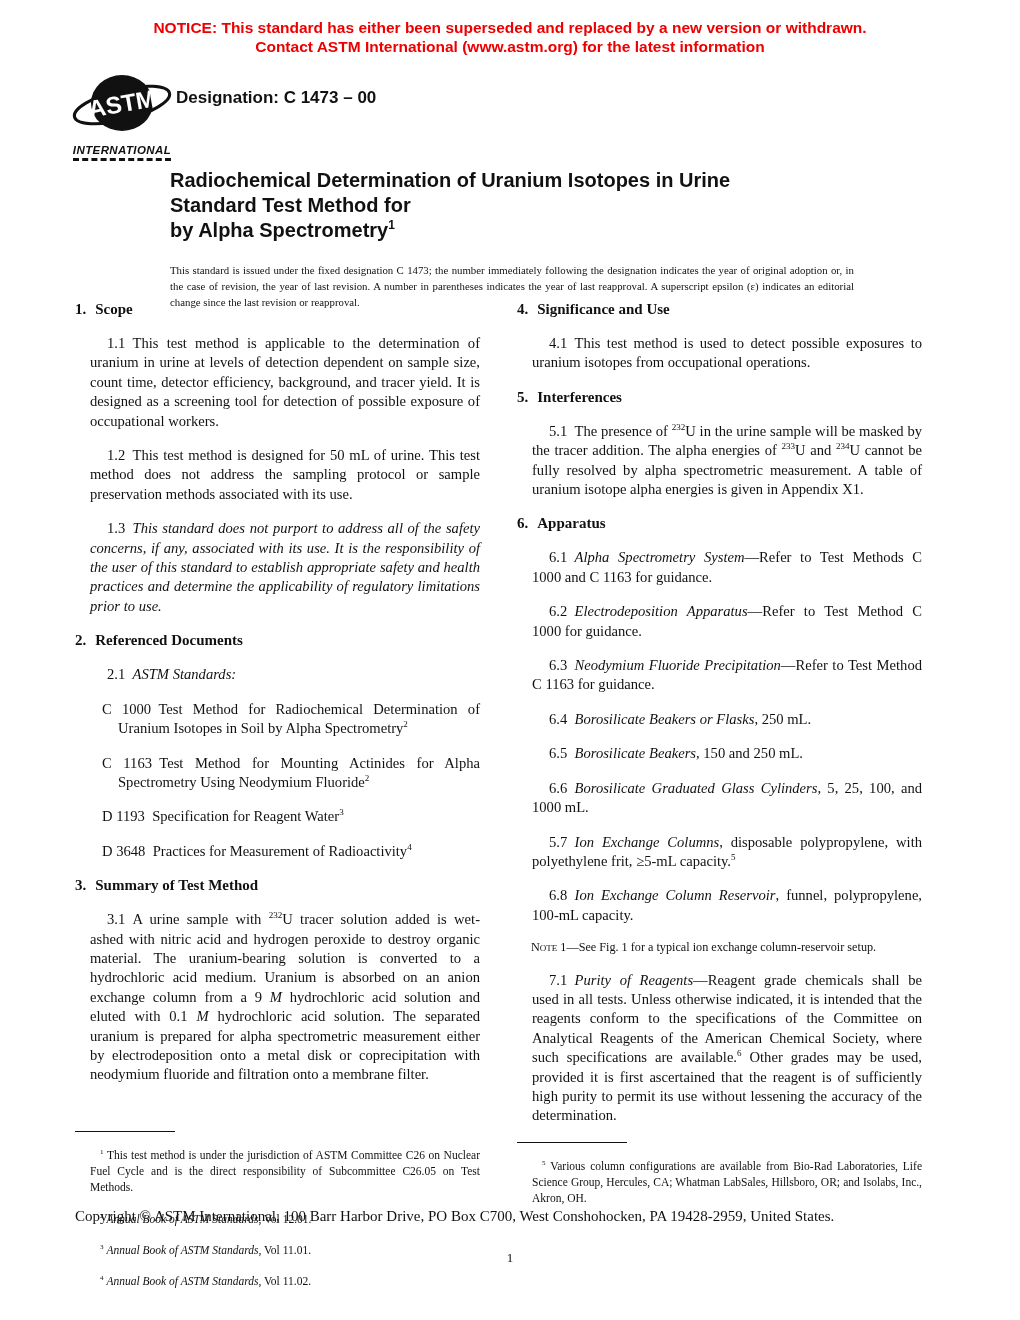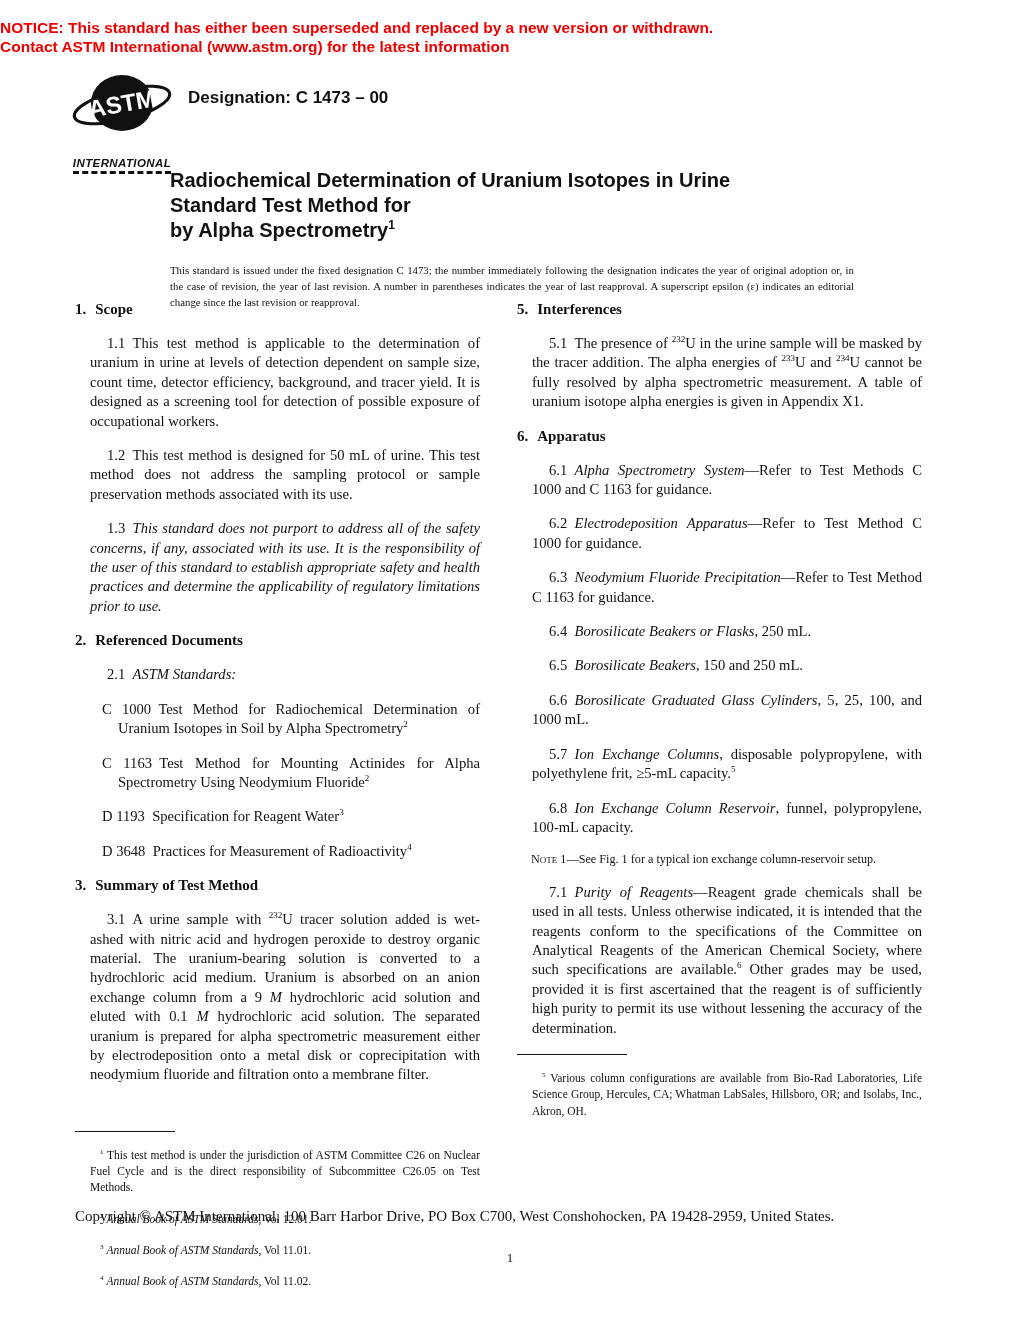--- a/index.html
+++ b/index.html
@@ -1,26 +1,26 @@
 <!DOCTYPE html>
 <html style="--notice-red: #ee0000;"><head>
 <meta charset="utf-8">
 <style>
   html,body{margin:0;padding:0;background:#e9e9e9;}
   .page{position:relative;width:1020px;height:1320px;margin:0 auto;background:#ffffff;color:#111;
         font-family:"Liberation Serif",serif;overflow:hidden;}
   
-  .notice{position:absolute;top:18px;left:0;right:0;color:var(--notice-red,#e60000);
+  .notice{position:absolute;top:18px;left:0;right:0;text-align:center;color:var(--notice-red,#e60000);
           font-family:"Liberation Sans",sans-serif;font-weight:bold;font-size:15.5px;line-height:19px;}
   
   .logo{position:absolute;top:74px;left:70px;width:104px;text-align:center;}
   .logo-caption{display:inline-block;font-family:"Liberation Sans",sans-serif;font-weight:bold;font-style:italic;
-          font-size:11.5px;letter-spacing:.4px;border-bottom:3px dashed #111;padding-bottom:2px;margin-top:19px;text-align:right;}
+          font-size:11.5px;letter-spacing:.4px;border-bottom:3px dashed #111;padding-bottom:2px;margin-top:6px;text-align:right;}
   .designation{position:absolute;top:88px;left:176px;font-family:"Liberation Sans",sans-serif;
-          font-weight:bold;font-size:17px;margin-left:12px;}
+          font-weight:bold;font-size:17px;}
   
   .title-block{position:absolute;top:168px;left:170px;width:720px;font-family:"Liberation Sans",sans-serif;
           font-weight:bold;font-size:20px;line-height:25px;}
   .title-block sup{font-size:12px;}
   
   .disclaimer{position:absolute;top:262px;left:170px;width:684px;font-size:10.8px;line-height:16px;text-align:justify;}
   
   .columns{position:absolute;top:300px;left:75px;width:870px;display:flex;gap:22px;}
   .col{width:420px;font-size:14.6px;line-height:19.4px;text-align:justify;}
   .sec-h{font-size:15px;line-height:19px;font-weight:bold;margin:13px 0 5px 0;font-family:"Liberation Serif",serif;}
@@ -100,20 +100,24 @@
             <p class="fn"><sup>1</sup><span> This test method is under the jurisdiction of ASTM Committee C26 on Nuclear Fuel Cycle and is the direct responsibility of Subcommittee C26.05 on Test Methods.</span></p>
             <p class="fn"><sup>2</sup><span> </span><span class="seg-i">Annual Book of ASTM Standards</span><span>, Vol 12.01.</span></p>
             <p class="fn"><sup>3</sup><span> </span><span class="seg-i">Annual Book of ASTM Standards</span><span>, Vol 11.01.</span></p>
             <p class="fn"><sup>4</sup><span> </span><span class="seg-i">Annual Book of ASTM Standards</span><span>, Vol 11.02.</span></p>
           </div>
       </div>
     </div>
     <div class="col">
       <div>
           <section class="section">
+            <h2 class="sec-h"><span class="h-num">4.</span><span>Significance and Use</span></h2>
+            <p class="indent"><span>4.1 This test method is used to detect possible exposures to uranium isotopes from occupational operations.</span></p>
+          </section>
+          <section class="section">
             <h2 class="sec-h"><span class="h-num">5.</span><span>Interferences</span></h2>
             <p class="indent"><span>5.1 The presence of </span><sup>232</sup><span>U in the urine sample will be masked by the tracer addition. The alpha energies of </span><sup>233</sup><span>U and </span><sup>234</sup><span>U cannot be fully resolved by alpha spectrometric measurement. A table of uranium isotope alpha energies is given in Appendix X1.</span></p>
           </section>
           <section class="section">
             <h2 class="sec-h"><span class="h-num">6.</span><span>Apparatus</span></h2>
             <p class="indent"><span>6.1 </span><span class="seg-i">Alpha Spectrometry System</span><span>—Refer to Test Methods C 1000 and C 1163 for guidance.</span></p>
             <p class="indent"><span>6.2 </span><span class="seg-i">Electrodeposition Apparatus</span><span>—Refer to Test Method C 1000 for guidance.</span></p>
             <p class="indent"><span>6.3 </span><span class="seg-i">Neodymium Fluoride Precipitation</span><span>—Refer to Test Method C 1163 for guidance.</span></p>
             <p class="indent"><span>6.4 </span><span class="seg-i">Borosilicate Beakers or Flasks</span><span>, 250 mL.</span></p>
             <p class="indent"><span>6.5 </span><span class="seg-i">Borosilicate Beakers</span><span>, 150 and 250 mL.</span></p>

